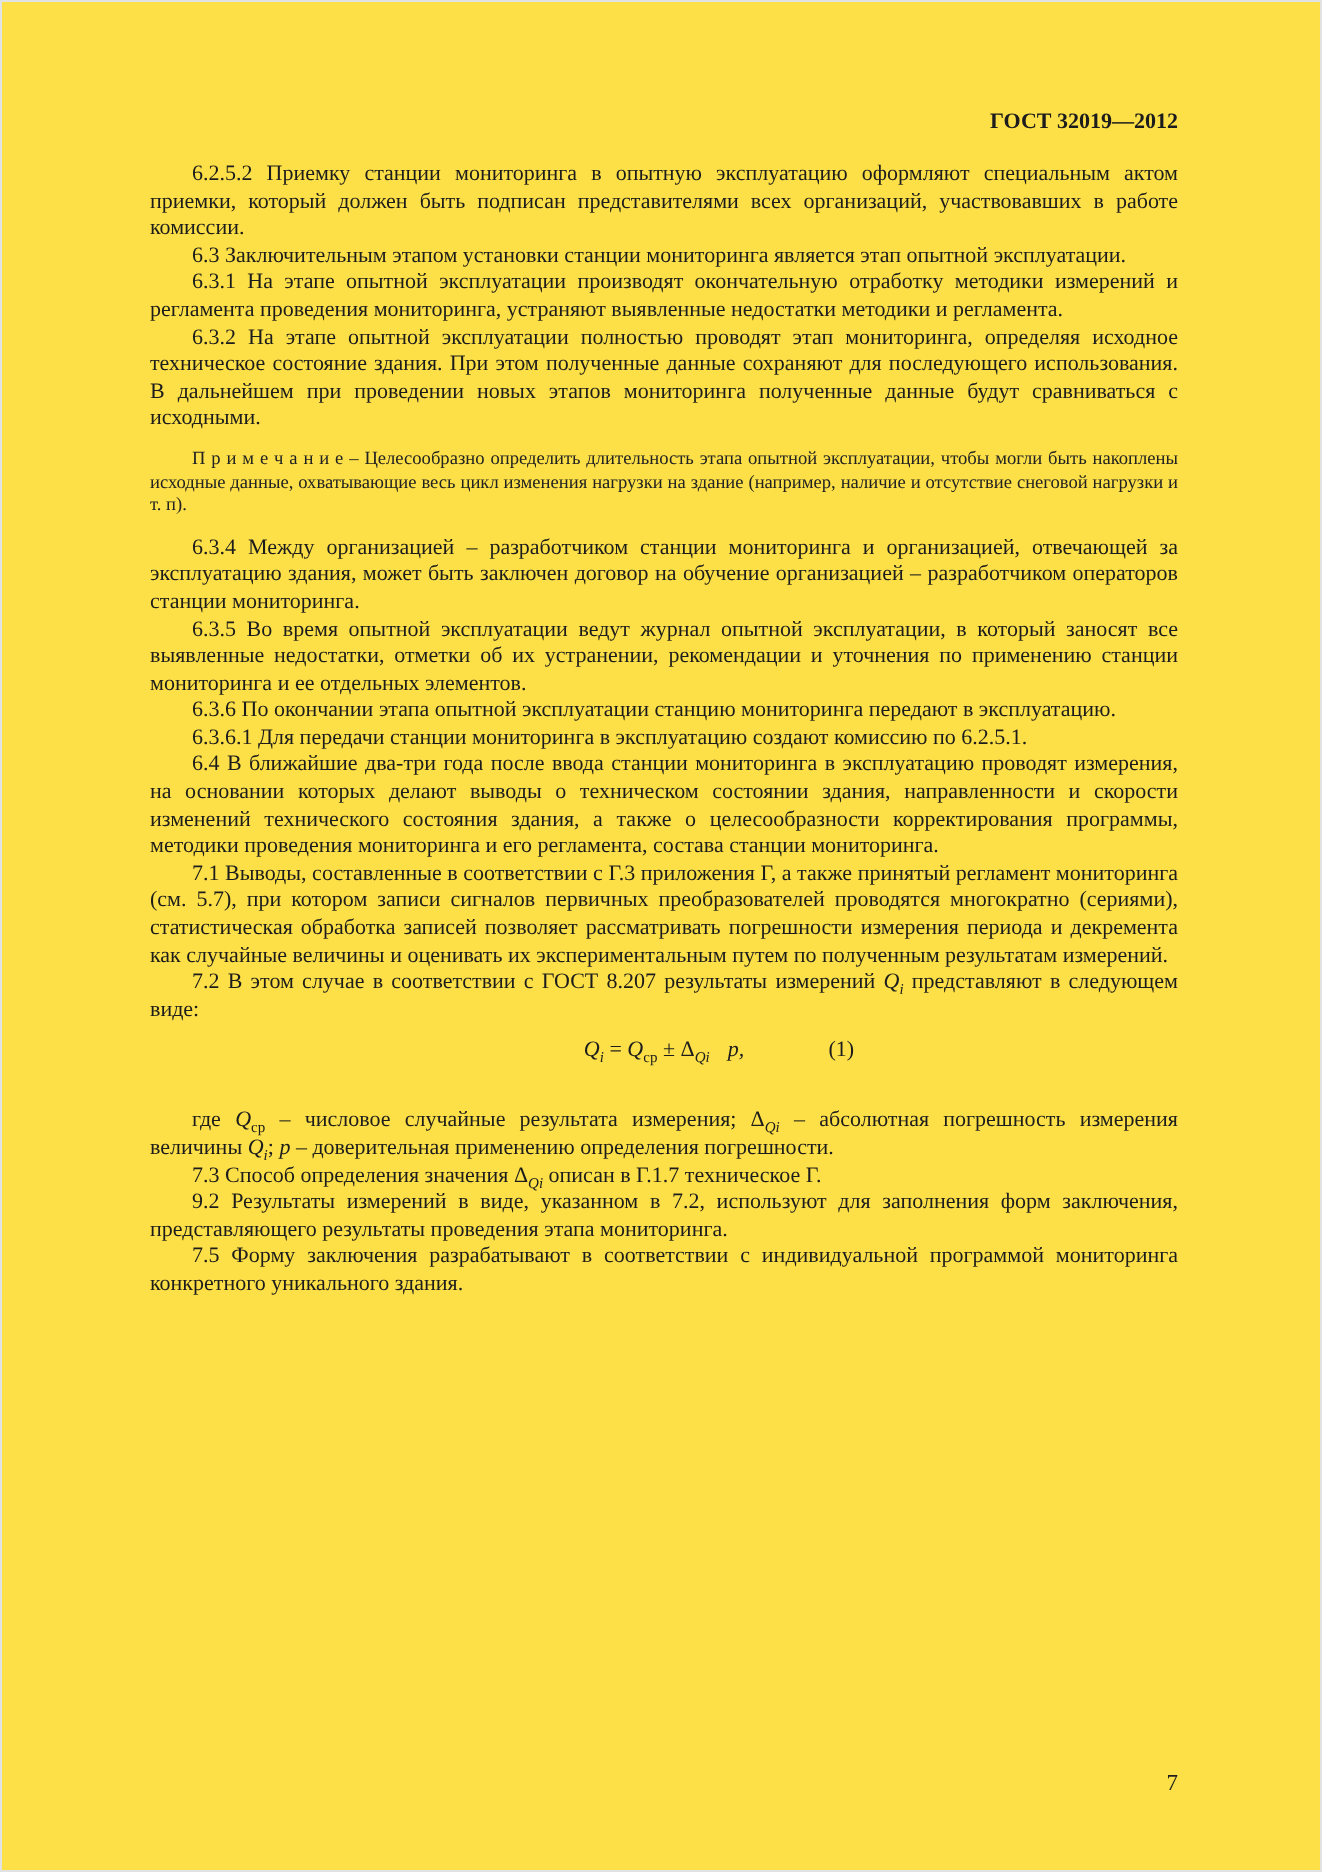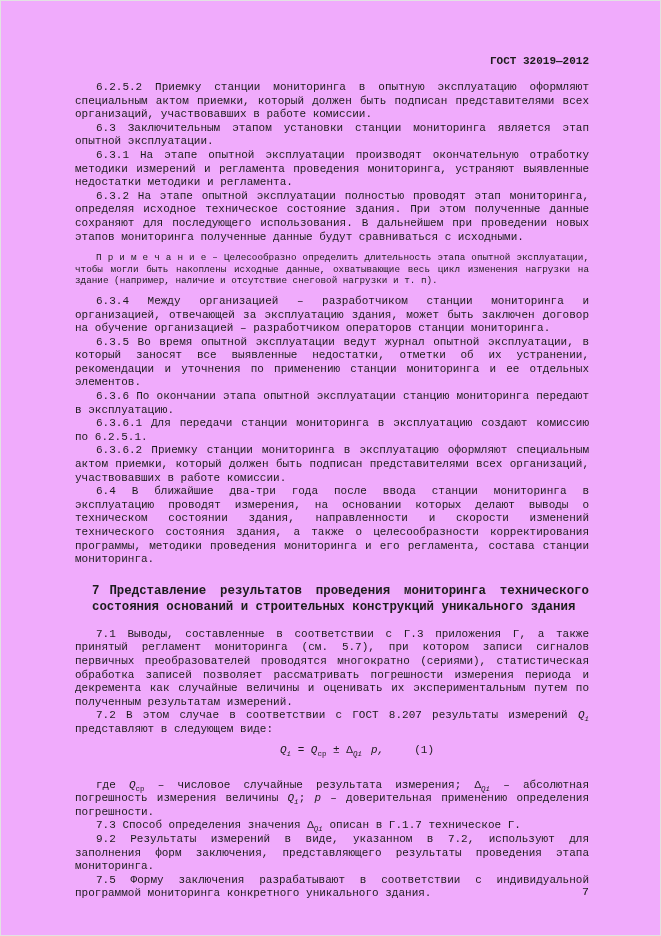--- a/index.html
+++ b/index.html
@@ -2,23 +2,23 @@
 <html><head>
 <meta charset="utf-8">
 <style>
   * { margin: 0; padding: 0; box-sizing: border-box; }
   html, body { background: #f2f2f2; }
   .page {
     width: 661px;
     height: 936px;
     margin: 0 auto;
     position: relative;
-    background: #f0abfc;
+    background: #fde047;
     box-shadow: inset 0 0 0 1px #e2e2e2;
-    font-family: Liberation Mono, monospace;
+    font-family: Liberation Serif, serif;
     color: #1c1c1c;
     overflow: hidden;
   }
   .content {
     position: absolute;
     left: 75px;
     right: 72px;
     top: 55px;
   }
   .doc-header {
@@ -81,24 +81,22 @@
     <p class="para">6.3 Заключительным этапом установки станции мониторинга является этап опытной эксплуатации.</p>
     <p class="para">6.3.1 На этапе опытной эксплуатации производят окончательную отработку методики измерений и регламента проведения мониторинга, устраняют выявленные недостатки методики и регламента.</p>
     <p class="para">6.3.2 На этапе опытной эксплуатации полностью проводят этап мониторинга, определяя исходное техническое состояние здания. При этом полученные данные сохраняют для последующего использования. В дальнейшем при проведении новых этапов мониторинга полученные данные будут сравниваться с исходными.</p>
 
     <p class="note">П р и м е ч а н и е – Целесообразно определить длительность этапа опытной эксплуатации, чтобы могли быть накоплены исходные данные, охватывающие весь цикл изменения нагрузки на здание (например, наличие и отсутствие снеговой нагрузки и т. п).</p>
 
     <p class="para">6.3.4 Между организацией – разработчиком станции мониторинга и организацией, отвечающей за эксплуатацию здания, может быть заключен договор на обучение организацией – разработчиком операторов станции мониторинга.</p>
     <p class="para">6.3.5 Во время опытной эксплуатации ведут журнал опытной эксплуатации, в который заносят все выявленные недостатки, отметки об их устранении, рекомендации и уточнения по применению станции мониторинга и ее отдельных элементов.</p>
     <p class="para">6.3.6 По окончании этапа опытной эксплуатации станцию мониторинга передают в эксплуатацию.</p>
     <p class="para">6.3.6.1 Для передачи станции мониторинга в эксплуатацию создают комиссию по 6.2.5.1.</p>
-    <p class="para">6.3.6.2 Приемку станции мониторинга в эксплуатацию оформляют специальным актом приемки, который должен быть подписан представителями всех организаций, участвовавших в работе комиссии.</p>
     <p class="para">6.4 В ближайшие два-три года после ввода станции мониторинга в эксплуатацию проводят измерения, на основании которых делают выводы о техническом состоянии здания, направленности и скорости изменений технического состояния здания, а также о целесообразности корректирования программы, методики проведения мониторинга и его регламента, состава станции мониторинга.</p>
 
-    <h2 class="heading"><span class="h-num">7</span><span>Представление результатов проведения мониторинга технического состояния оснований и строительных конструкций уникального здания</span></h2>
 
     <p class="para">7.1 Выводы, составленные в соответствии с Г.3 приложения Г, а также принятый регламент мониторинга (см. 5.7), при котором записи сигналов первичных преобразователей проводятся многократно (сериями), статистическая обработка записей позволяет рассматривать погрешности измерения периода и декремента как случайные величины и оценивать их экспериментальным путем по полученным результатам измерений.</p>
 
     <p class="para"><span>7.2 В этом случае в соответствии с ГОСТ 8.207 результаты измерений </span><span class="it">Q</span><sub class="it">i</sub><span> представляют в следующем виде:</span></p>
 
     <div class="formula-row">
       <span class="formula-body"><span class="it">Q</span><sub class="it">i</sub><span> = </span><span class="it">Q</span><sub>ср</sub><span> ± Δ</span><sub class="it">Qi</sub><span class="it rho">p,</span></span>
       <span class="formula-num">(1)</span>
     </div>
 

